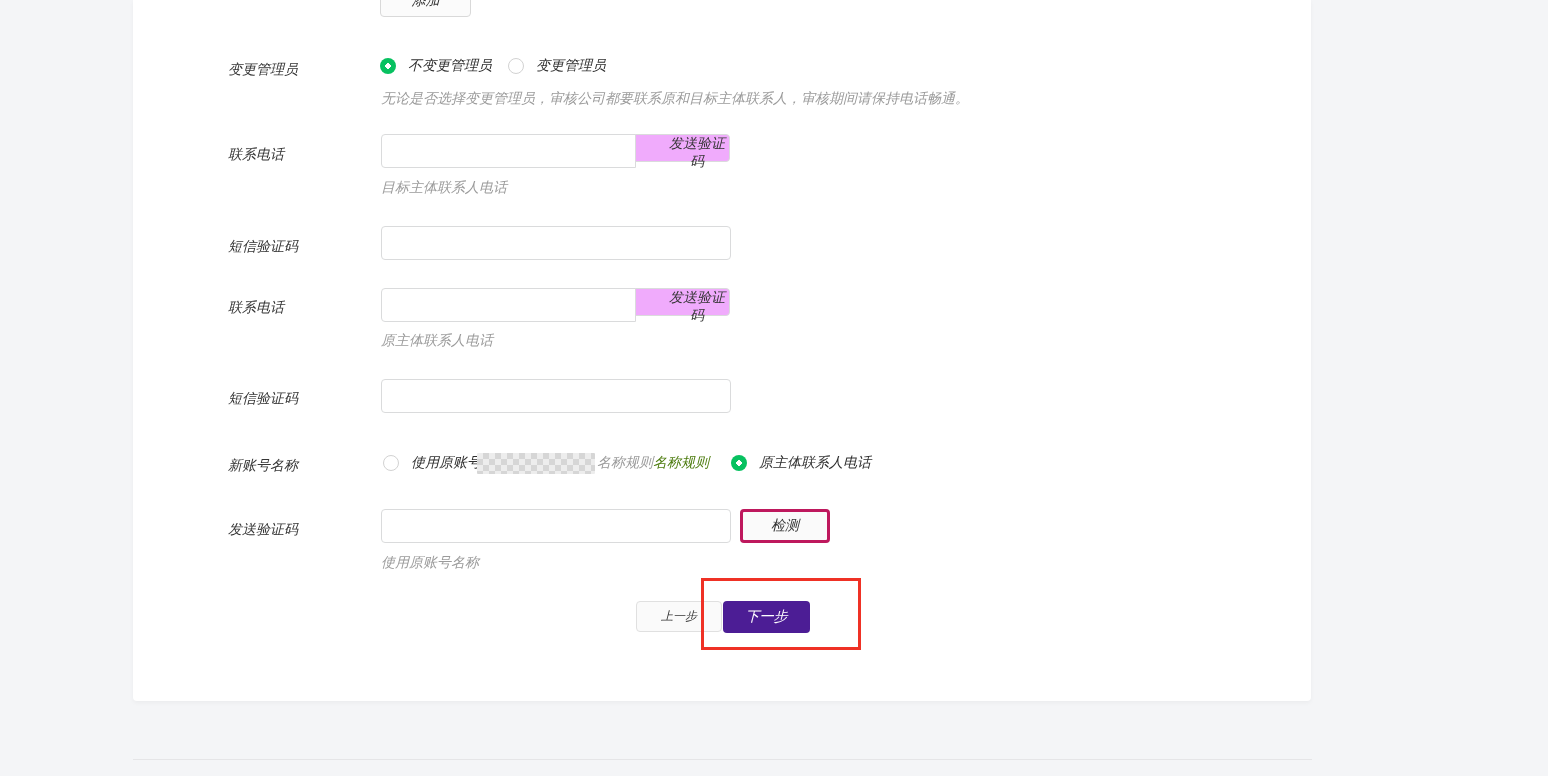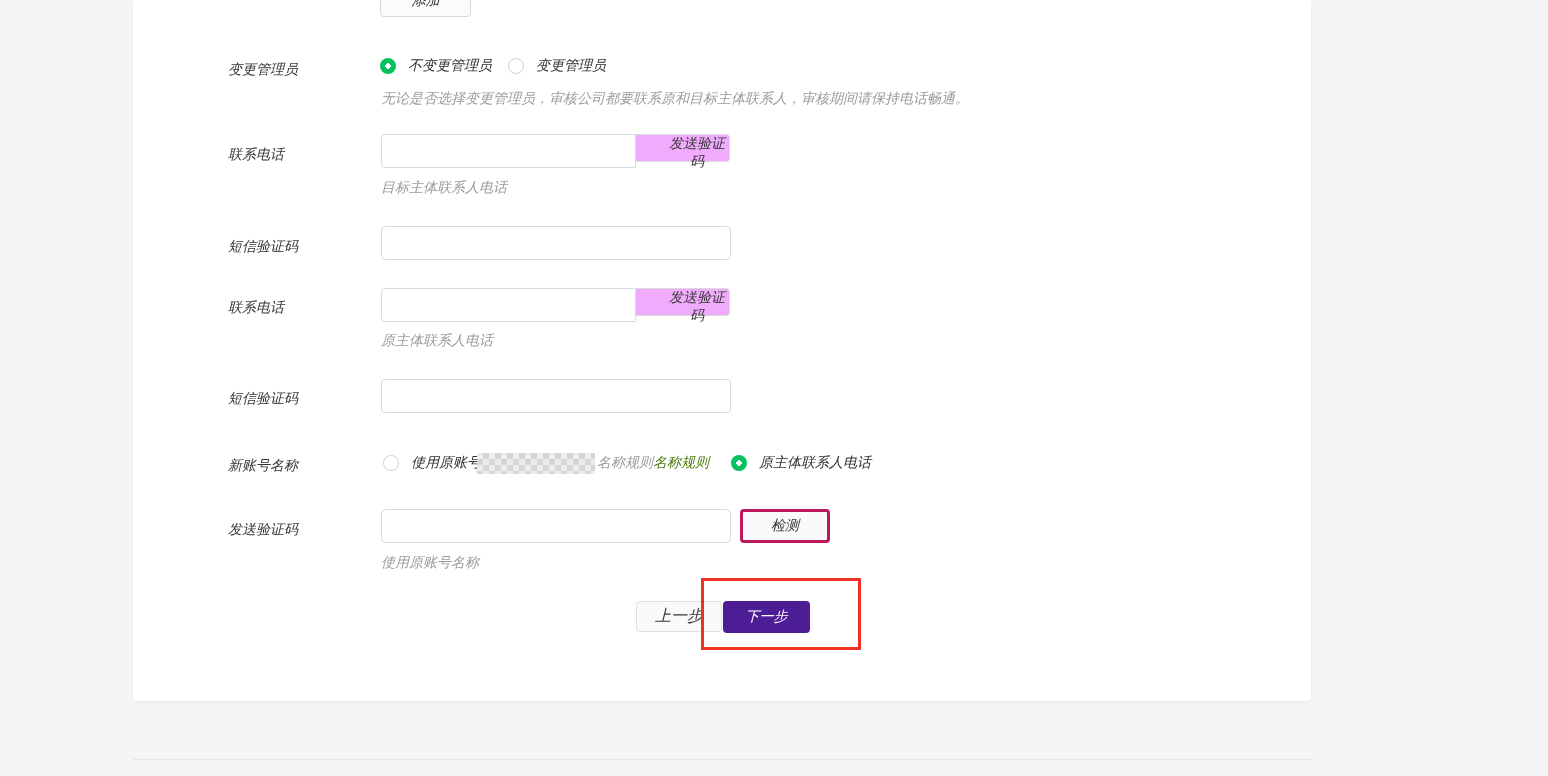--- a/index.html
+++ b/index.html
@@ -68,21 +68,21 @@
     background:repeating-conic-gradient(#d6d6d6 0% 25%, #ededed 0% 50%);
     background-size:12px 12px; border-radius:1px; filter:blur(0.5px);
     flex:0 0 118px;
   }
   .muted { position:static; color:#9b9b9b; white-space:nowrap; }
   .link { position:static; color:#4d7c0f; cursor:pointer; white-space:nowrap; }
 
   .prev-btn {
     left:503px; top:601px; width:86px; height:31px;
     background:#fafafa; border:1px solid #e0e0e0; border-radius:4px;
-    font-size:16px; color:#353535; font-family:inherit; cursor:pointer;
+    font-size:12px; color:#353535; font-family:inherit; cursor:pointer;
   }
   .next-btn {
     left:590px; top:601px; width:87px; height:32px;
     background:#4c1d95; border:none; border-radius:4px;
     font-size:14px; color:#ffffff; font-family:inherit; cursor:pointer;
   }
   .annotation-rect {
     left:568px; top:578px; width:160px; height:72px;
     border:3px solid #ef3125; background:transparent; pointer-events:none;
   }

